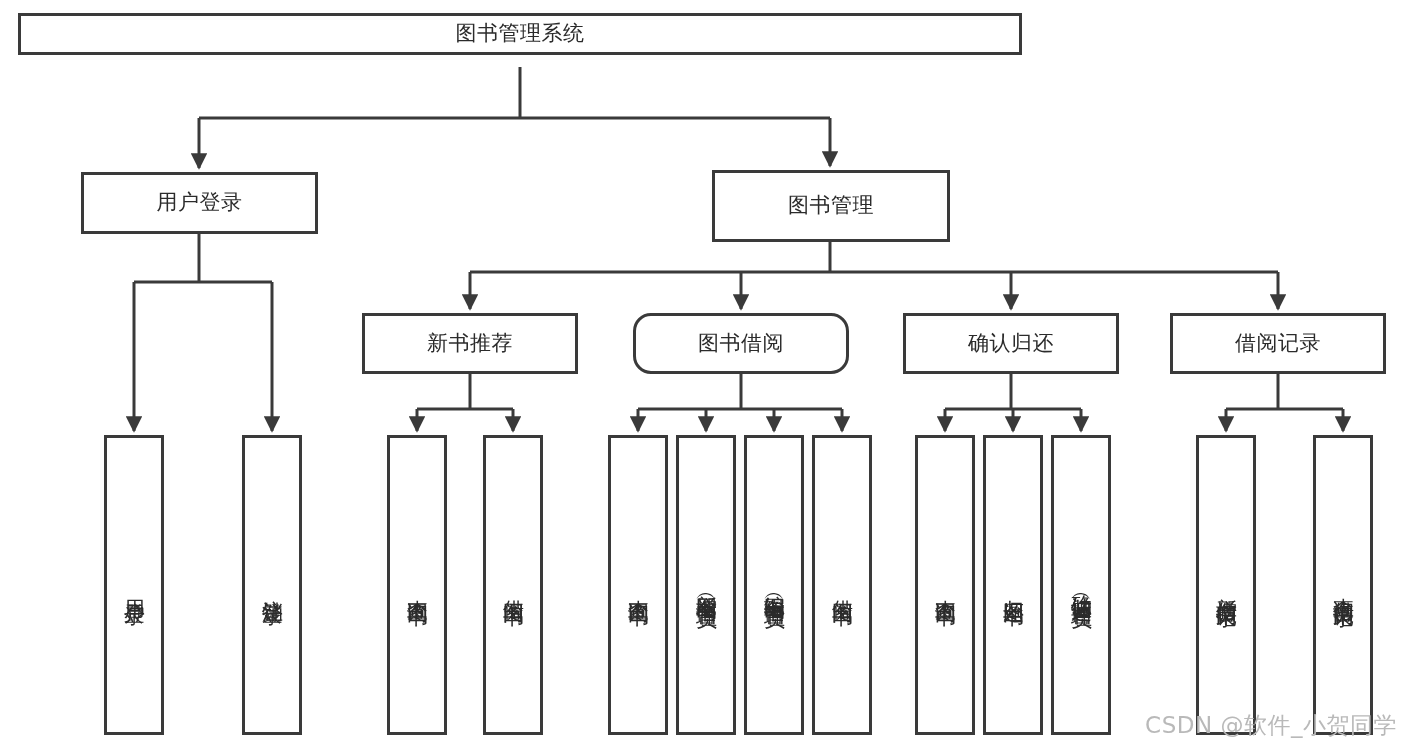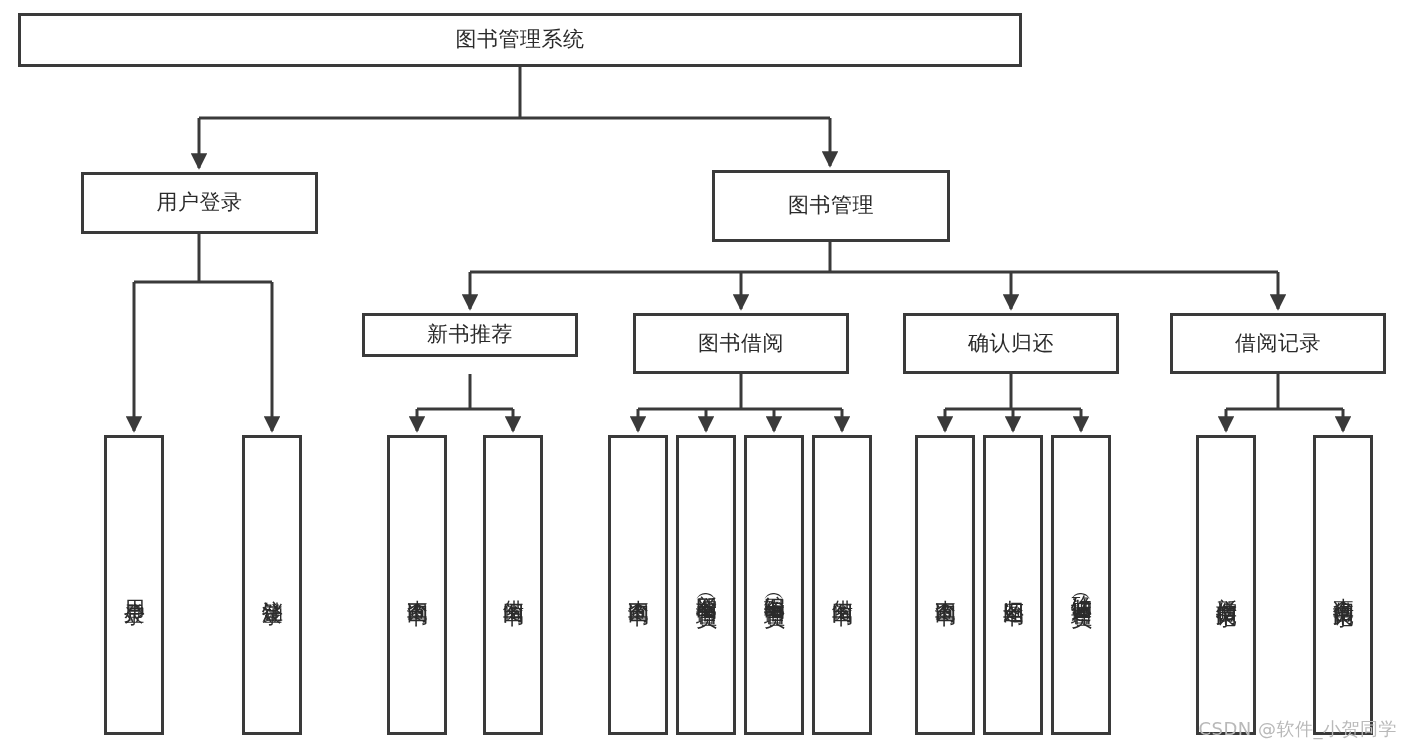--- a/index.html
+++ b/index.html
@@ -56,21 +56,21 @@
     display: flex;
     align-items: center;
     justify-content: center;
     padding-top: 4px;
     color: #2b2b2b;
   }
   .watermark {
     position: absolute;
     right: 8px;
     bottom: 6px;
-    font-size: 18px;
+    font-size: 23px;
     color: #b9b9b9;
     letter-spacing: 0.5px;
     white-space: nowrap;
     pointer-events: none;
   }
 </style>
 </head>
 <body>
 
 <div id="canvas">
@@ -119,35 +119,35 @@
       <path d="M 1013 409 L 1013 431" marker-end="url(#arrow)"></path>
       <path d="M 1081 409 L 1081 431" marker-end="url(#arrow)"></path>
 
       <path d="M 1278 374 L 1278 409"></path>
       <path d="M 1226 409 L 1343 409"></path>
       <path d="M 1226 409 L 1226 431" marker-end="url(#arrow)"></path>
       <path d="M 1343 409 L 1343 431" marker-end="url(#arrow)"></path>
     </g>
   </svg>
 
-  <div class="node-box" style="left:18px; top:13px; width:1004px; height:54px;">
+  <div class="node-box" style="left:18px; top:13px; width:1004px; height:42px;">
     <span class="node-label-h">图书管理系统</span>
   </div>
 
   <div class="node-box" style="left:81px; top:172px; width:237px; height:62px;">
     <span class="node-label-h">用户登录</span>
   </div>
   <div class="node-box" style="left:712px; top:170px; width:238px; height:72px;">
     <span class="node-label-h">图书管理</span>
   </div>
 
-  <div class="node-box" style="left:362px; top:313px; width:216px; height:44px;">
+  <div class="node-box" style="left:362px; top:313px; width:216px; height:61px;">
     <span class="node-label-h">新书推荐</span>
   </div>
-  <div class="node-box" style="left:633px; top:313px; width:216px; height:61px;">
+  <div class="node-box" style="left:633px; top:313px; width:216px; height:61px;border-radius:18px;">
     <span class="node-label-h">图书借阅</span>
   </div>
   <div class="node-box" style="left:903px; top:313px; width:216px; height:61px;">
     <span class="node-label-h">确认归还</span>
   </div>
   <div class="node-box" style="left:1170px; top:313px; width:216px; height:61px;">
     <span class="node-label-h">借阅记录</span>
   </div>
 
   <div class="leaf-box" style="left:104px; top:435px; width:60px; height:300px;">

